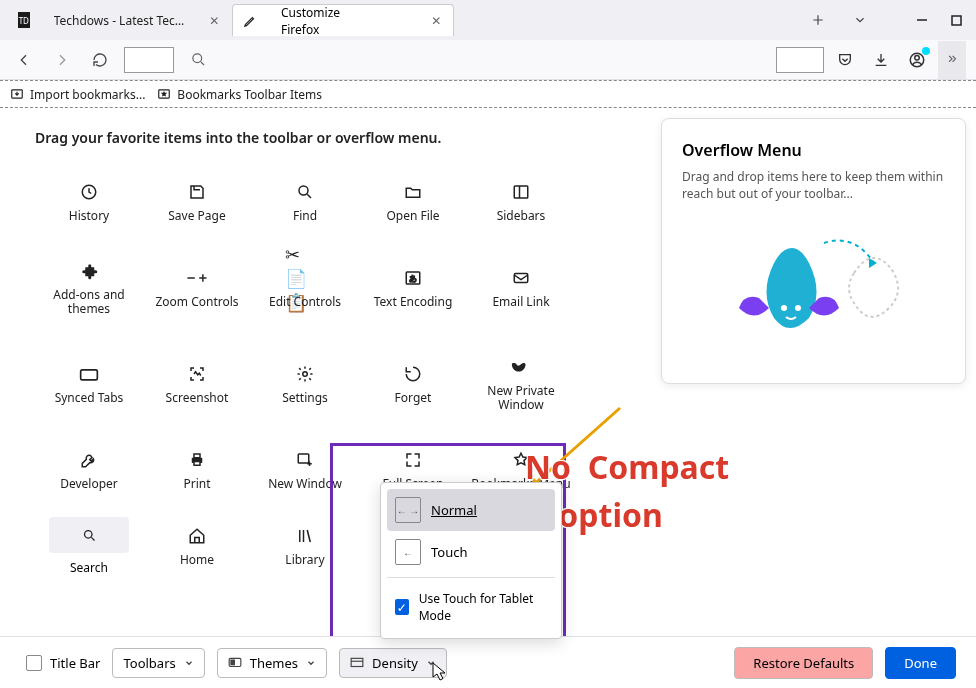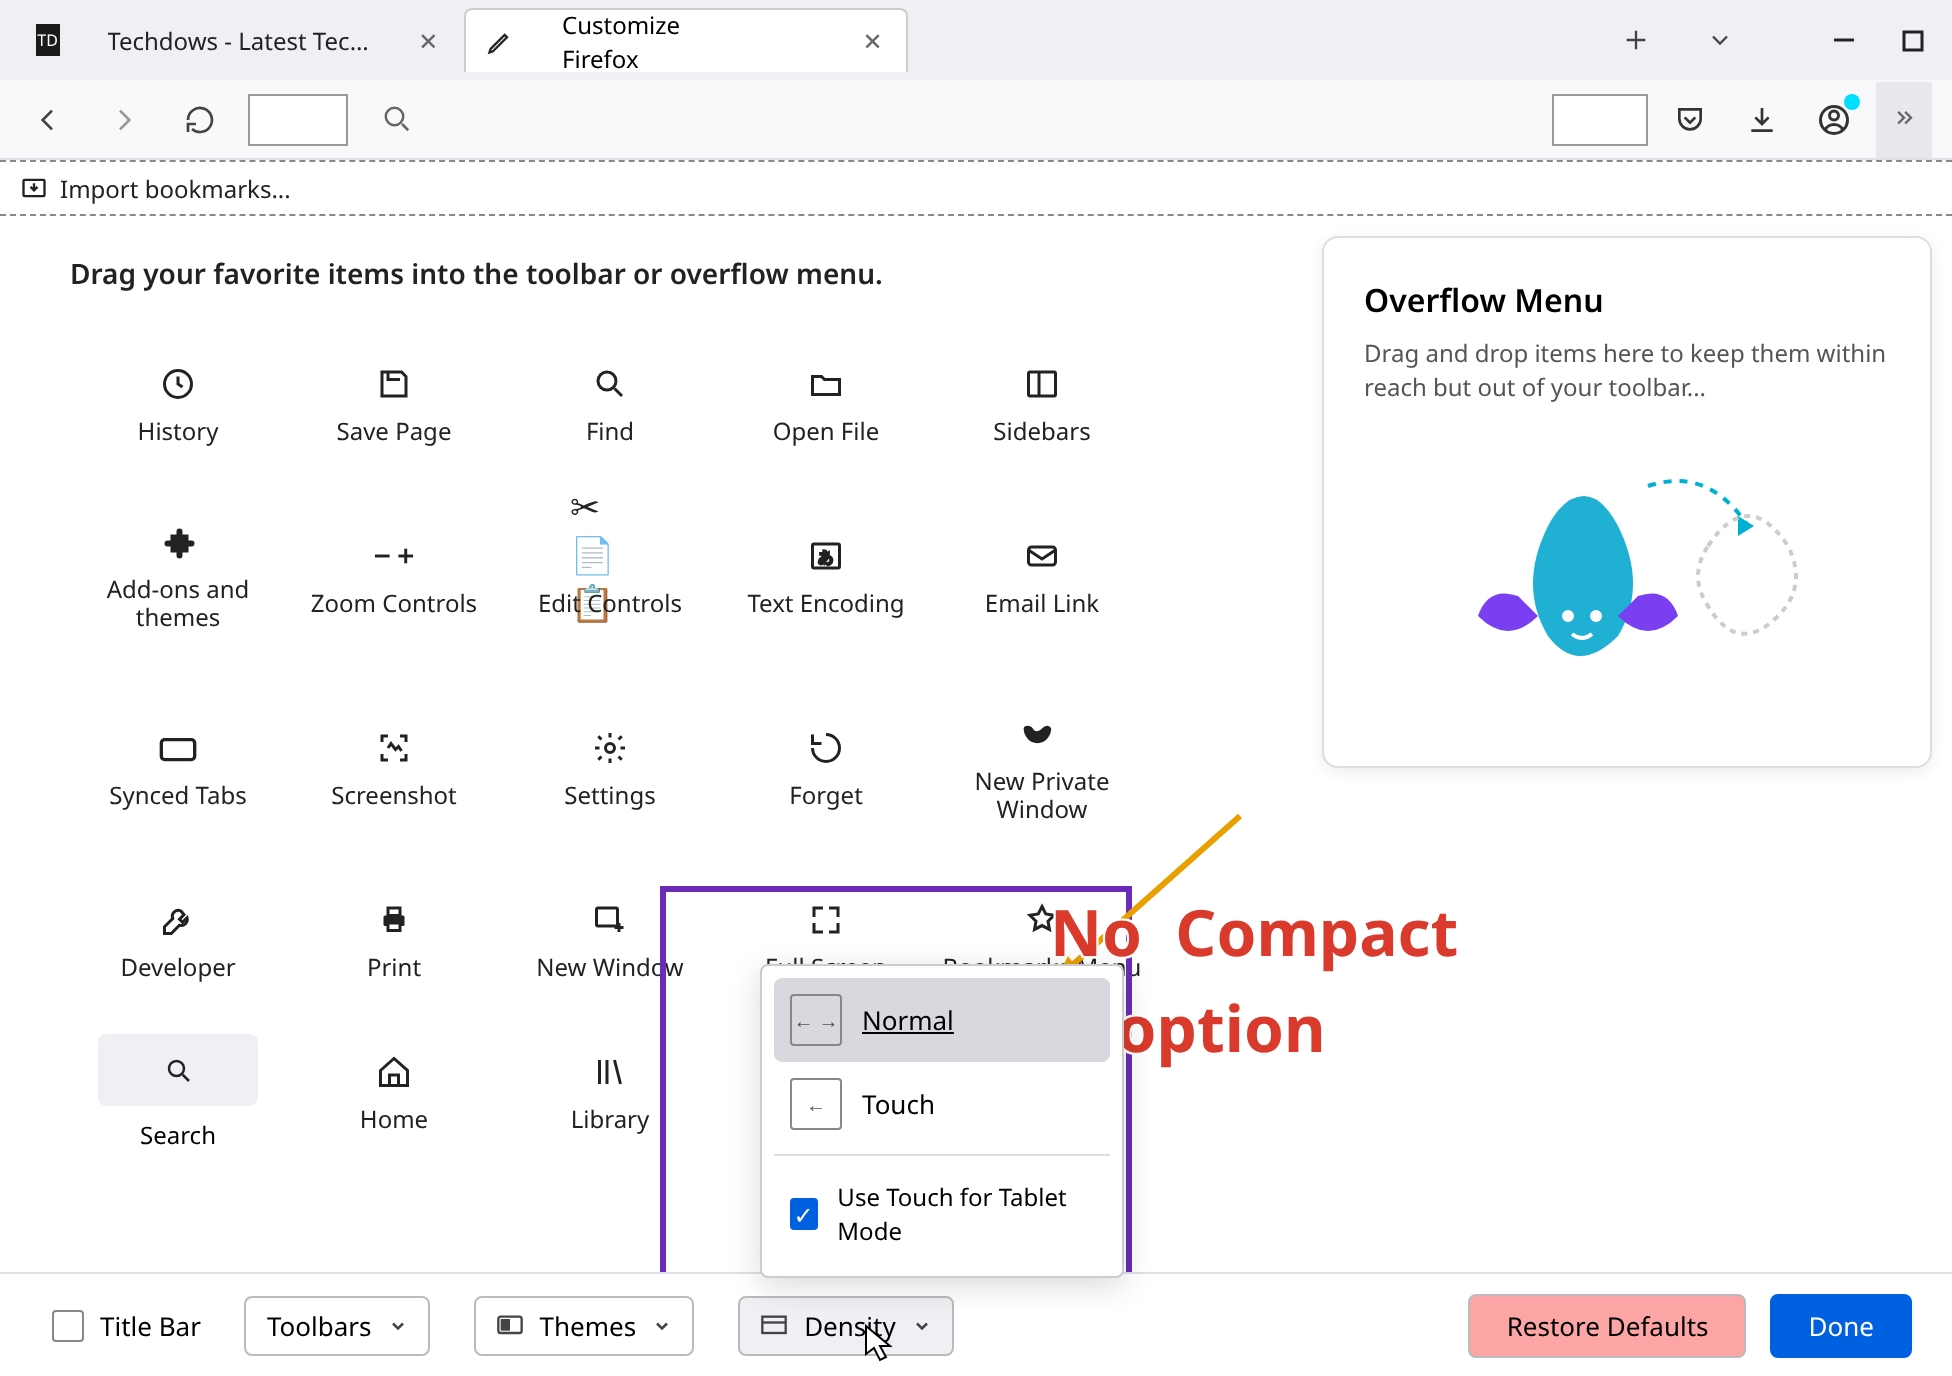--- a/index.html
+++ b/index.html
@@ -62,21 +62,21 @@
 .density-option.selected { background: #d8d8de; }
 .density-swatch { width: 26px; height: 26px; border: 1px solid #888; border-radius: 2px; display: flex; align-items: center; justify-content: center; font-size: 10px; color: #555; }
 .density-divider { height: 1px; background: #ddd; margin: 4px 0; }
 .density-check { display: flex; align-items: center; gap: 10px; padding: 8px; font-size: 12px; }
 .checkbox { width: 16px; height: 16px; background: #0061e0; border-radius: 2px; display: flex; align-items: center; justify-content: center; color: #fff; font-size: 12px; }
 
 
 .bottom-bar { position: absolute; left: 0; right: 0; bottom: 0; height: 52px; border-top: 1px solid #e0e0e6; display: flex; align-items: center; padding: 0 20px 0 26px; gap: 12px; background: #fff; }
 .bottom-check { display: flex; align-items: center; gap: 8px; font-size: 13px; cursor: pointer; }
 .bottom-checkbox { width: 16px; height: 16px; border: 1px solid #888; border-radius: 2px; }
-.bottom-dropdown { height: 30px; border: 1px solid #bbb; border-radius: 4px; padding: 0 10px; display: flex; align-items: center; gap: 8px; font-size: 13px; cursor: pointer; background: #fff; margin-left: 10px; }
+.bottom-dropdown { height: 30px; border: 1px solid #bbb; border-radius: 4px; padding: 0 10px; display: flex; align-items: center; gap: 8px; font-size: 13px; cursor: pointer; background: #fff; }
 .bottom-dropdown .dd-icon { width: 14px; height: 14px; display: flex; align-items: center; justify-content: center; }
 .bottom-spacer { flex: 1; }
 .btn { height: 32px; padding: 0 18px; border: 1px solid #bbb; border-radius: 4px; font-size: 13px; background: #fca5a5; cursor: pointer; display: flex; align-items: center; }
 .btn.primary { background: #0061e0; color: #fff; border-color: #0061e0; }
 
 
 .cursor-img { position: absolute; pointer-events: none; z-index: 200; }
 
 
 svg { display: block; }
@@ -177,20 +177,27 @@
   </div>
 </div>
 
 <div class="bookmarks-toolbar">
   <div class="bm-item">
     <svg width="14" height="14" viewBox="0 0 24 24" fill="none" stroke="#222" stroke-width="2">
         <rect x="3" y="5" width="18" height="14" rx="1"></rect>
         <path d="M12 8v5m-3-2l3 3 3-3"></path>
       </svg>
     <span>Import bookmarks...</span>
+  </div>
+  <div class="bm-item">
+    <svg width="14" height="14" viewBox="0 0 24 24" fill="none" stroke="#222" stroke-width="2">
+        <rect x="3" y="5" width="18" height="14" rx="1"></rect>
+        <path d="M12 9l1 2h2l-1.5 1.5.5 2-2-1-2 1 .5-2L9 11h2z" fill="#222"></path>
+      </svg>
+    <span>Bookmarks Toolbar Items</span>
   </div>
 </div>
 
 <div class="main-area">
   <div class="instruction">Drag your favorite items into the toolbar or overflow menu.</div>
 
   <div class="items-grid">
 
     <div class="grid-item">
         <div class="item-icon">

